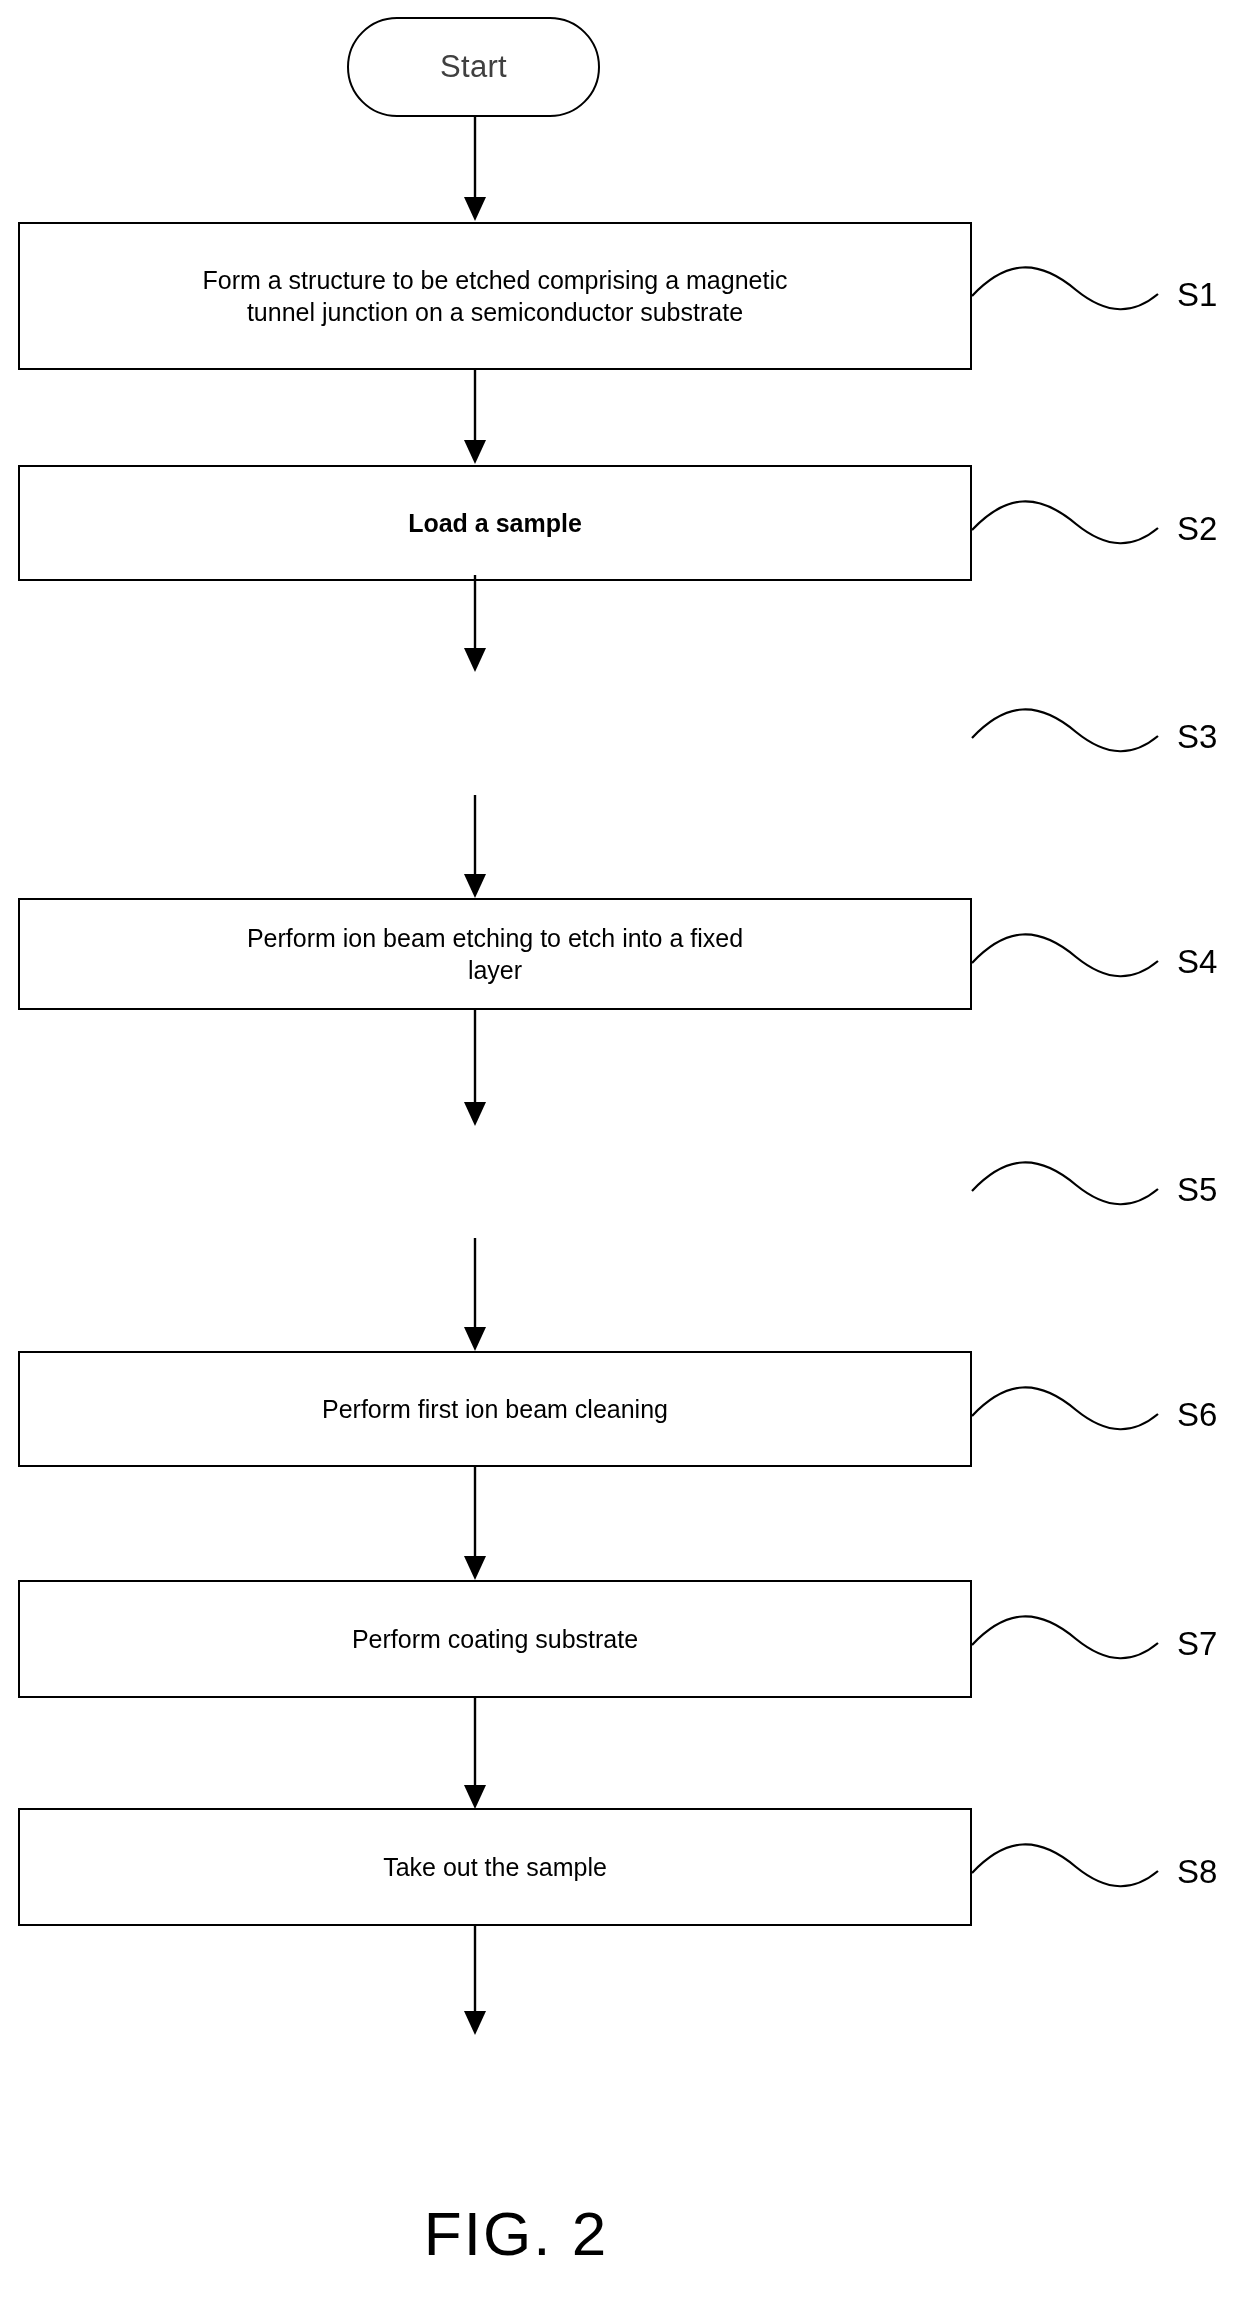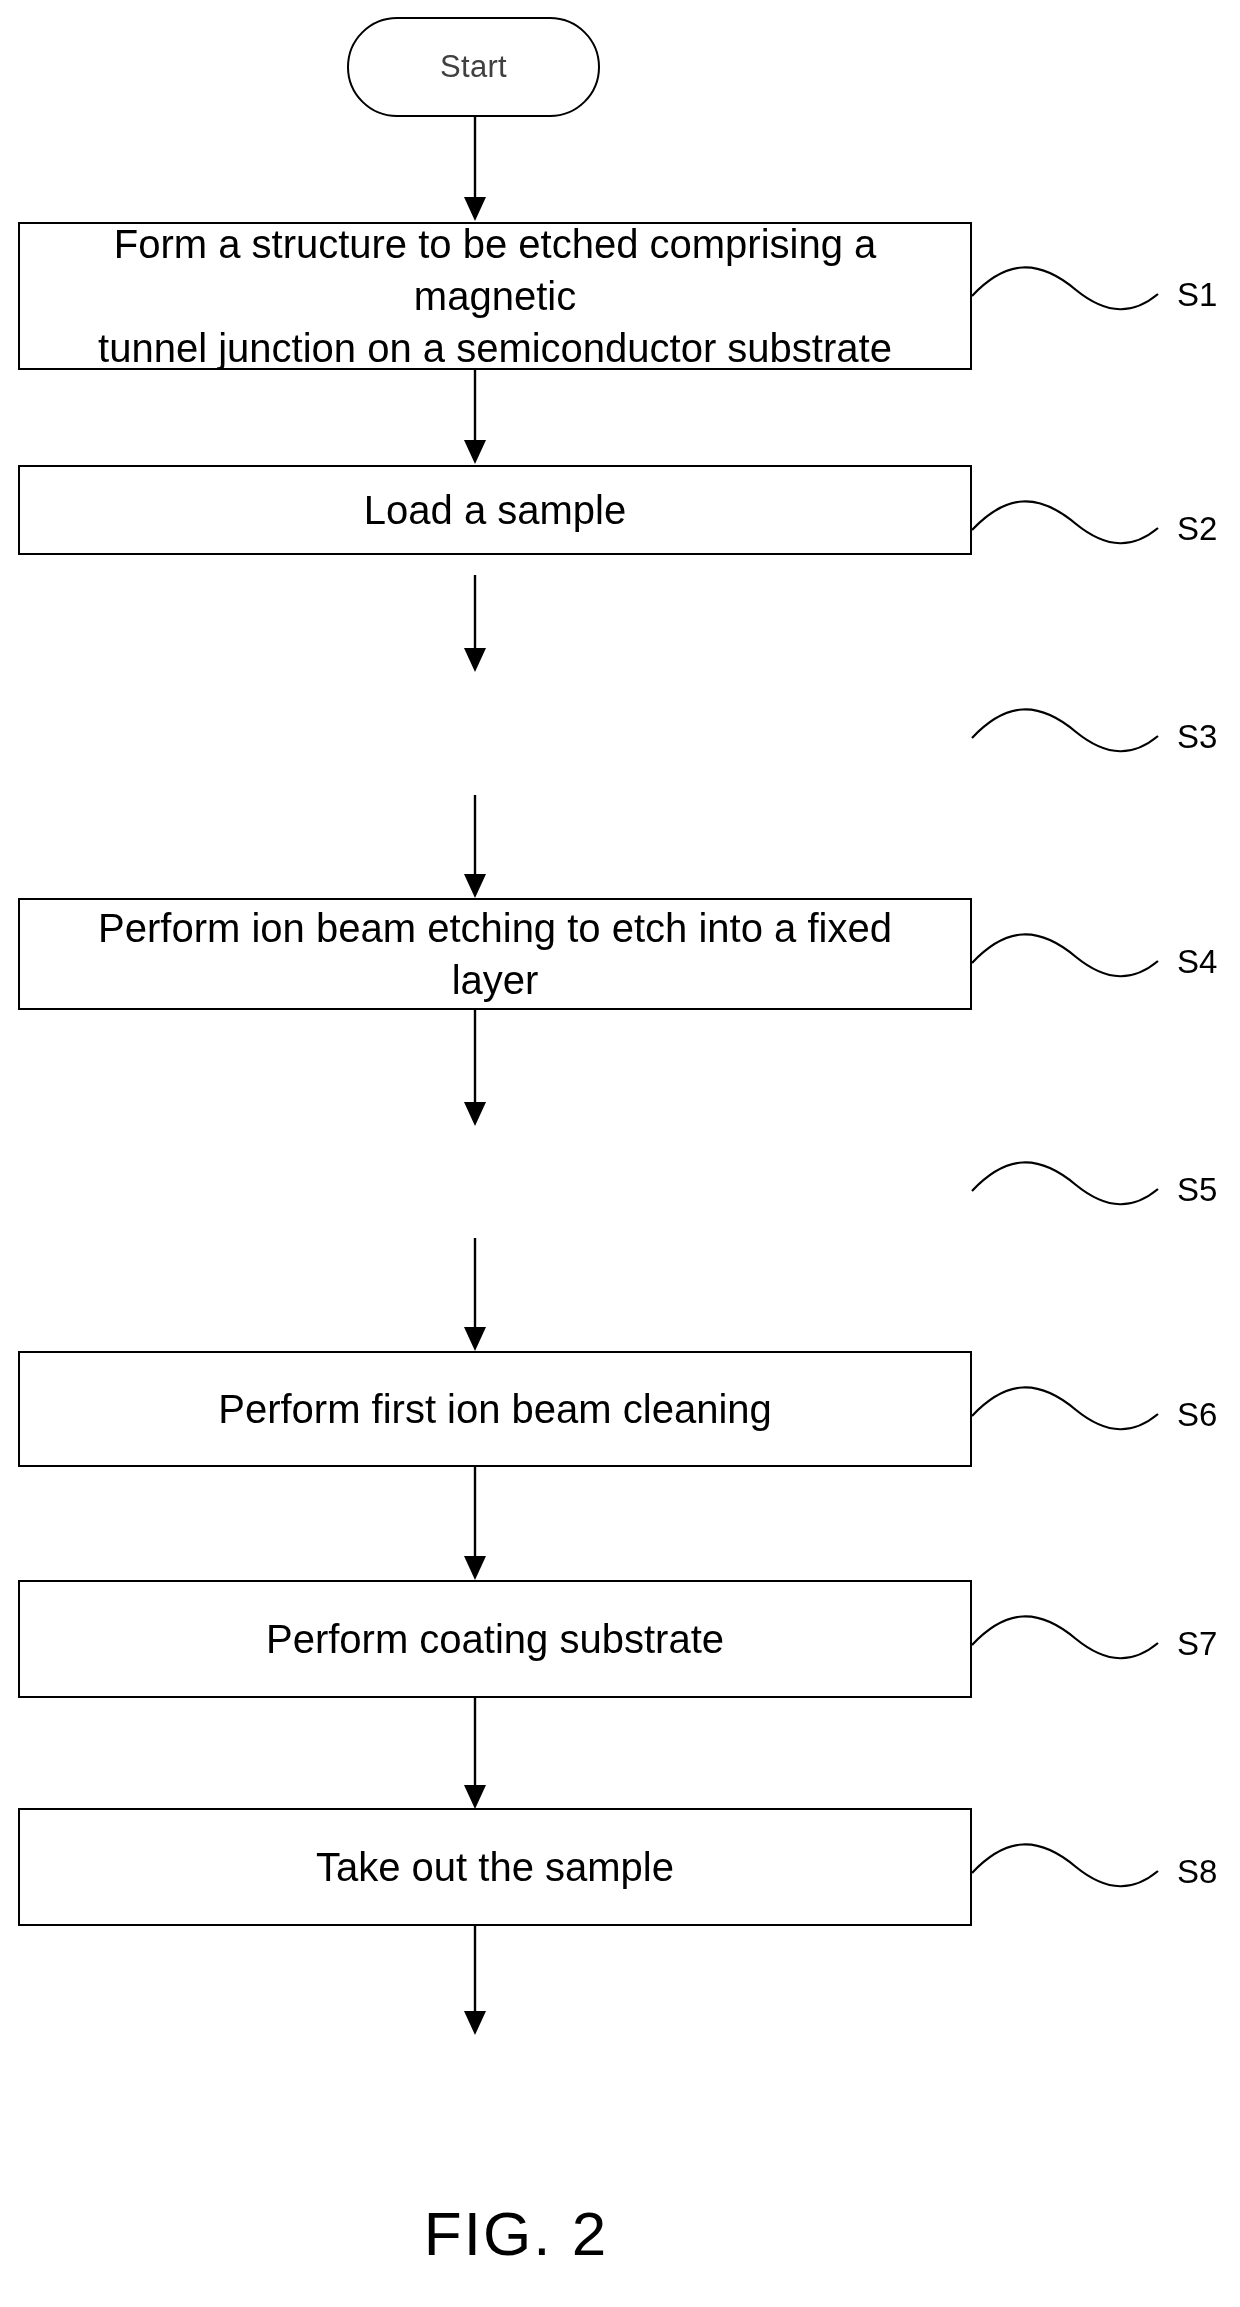--- a/index.html
+++ b/index.html
@@ -47,21 +47,21 @@
     position: absolute;
     box-sizing: border-box;
     border: 2px solid #000;
     background: #fff;
     display: flex;
     align-items: center;
     justify-content: center;
     text-align: center;
   }
   .process .node-text {
-    font-size: 40px;
+    font-size: 25px;
     line-height: 1.30;
     color: #000;
     padding: 0 16px;
     white-space: pre-line;
   }
 
   
   .connector {
     position: absolute;
     overflow: visible;
@@ -112,21 +112,21 @@
   <svg class="leader" style="left:972px; top:236px; width:200px; height:120px;" viewBox="0 0 200 120">
     <path d="M0,60 C34,24 66,22 104,54 C136,80 162,78 186,58" fill="none" stroke="#000" stroke-width="2.2"></path>
   </svg>
   <div class="step-label" style="left:1177px; top:278px;">S1</div>
 
   <svg class="connector" style="left:455px; top:370px; width:40px; height:95px;" viewBox="0 0 40 95">
     <line x1="20" y1="0" x2="20" y2="76" stroke="#000" stroke-width="2.4"></line>
     <polygon points="9,70 31,70 20,94" fill="#000"></polygon>
   </svg>
 
-  <div class="process" style="left:18px; top:465px; width:954px; height:90px;">
+  <div class="process" style="left:18px; top:465px; width:954px; height:116px;font-weight:bold;">
     <span class="node-text">Load a sample</span>
   </div>
   <svg class="leader" style="left:972px; top:470px; width:200px; height:120px;" viewBox="0 0 200 120">
     <path d="M0,60 C34,24 66,22 104,54 C136,80 162,78 186,58" fill="none" stroke="#000" stroke-width="2.2"></path>
   </svg>
   <div class="step-label" style="left:1177px; top:512px;">S2</div>
 
   <svg class="connector" style="left:455px; top:575px; width:40px; height:98px;" viewBox="0 0 40 98">
     <line x1="20" y1="0" x2="20" y2="79" stroke="#000" stroke-width="2.4"></line>
     <polygon points="9,73 31,73 20,97" fill="#000"></polygon>

